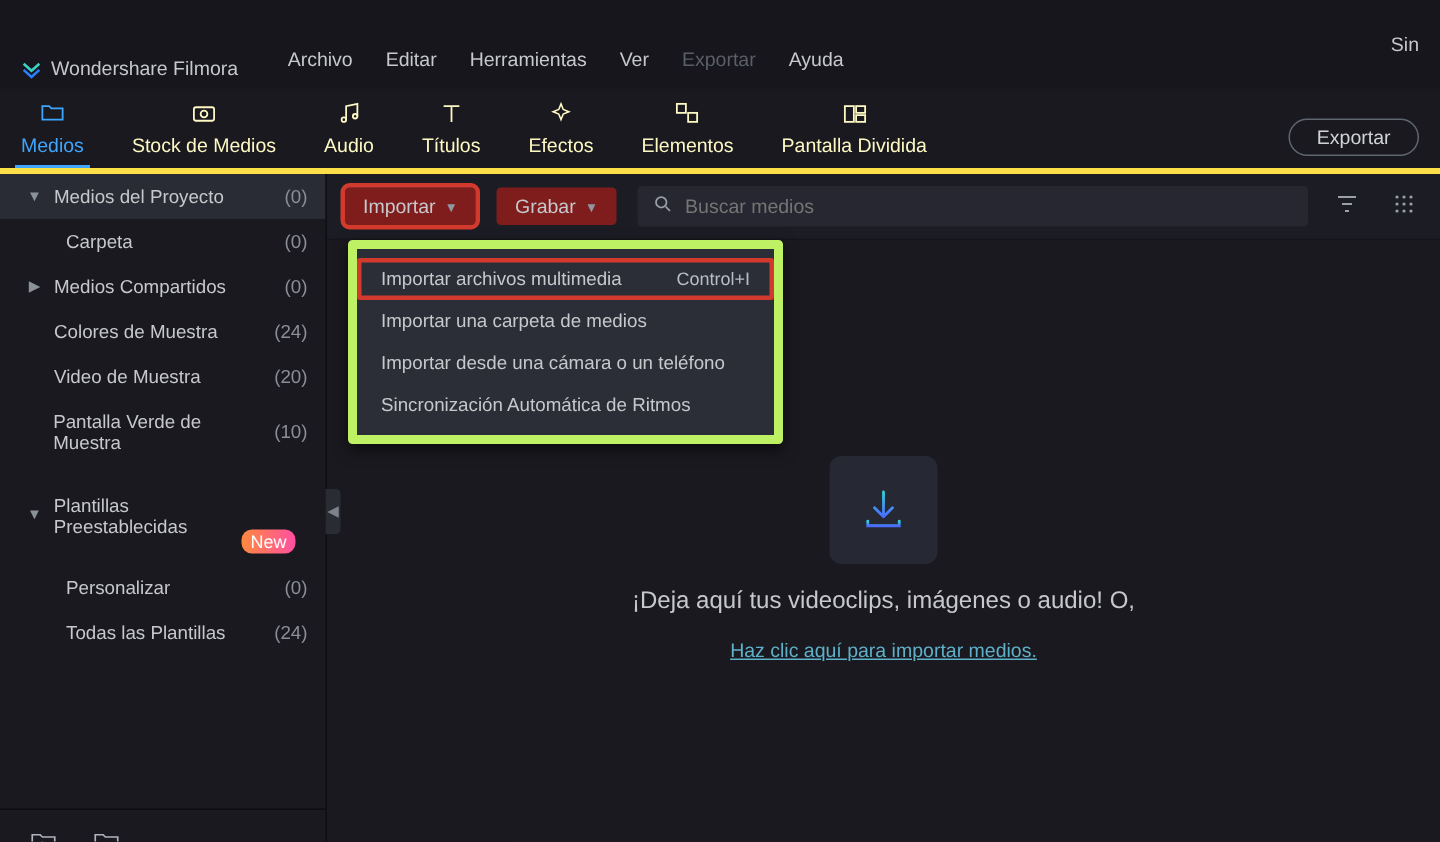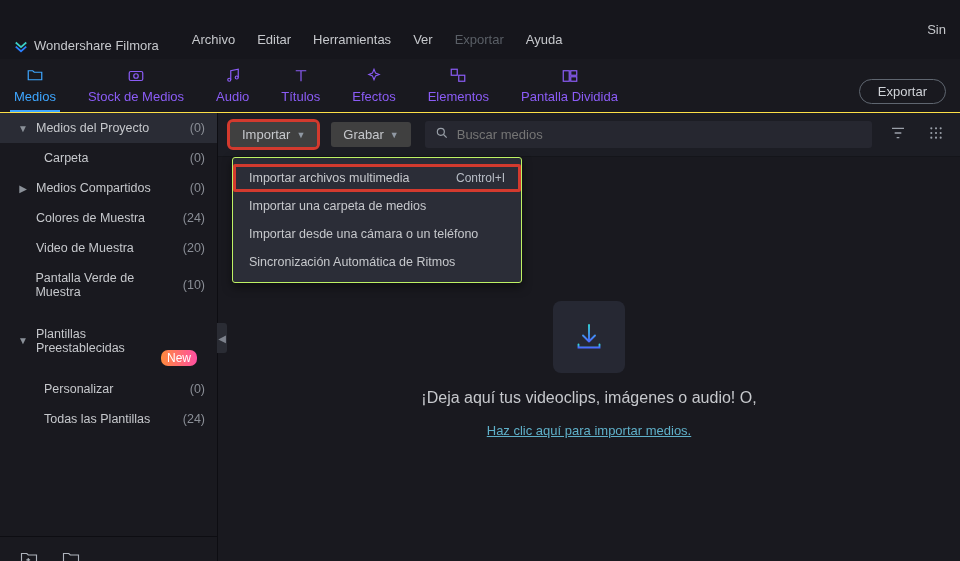--- a/index.html
+++ b/index.html
@@ -4,46 +4,46 @@
 <style>
 * { margin: 0; padding: 0; box-sizing: border-box; font-family: -apple-system, "Segoe UI", Arial, sans-serif; }
 body { background: #19191f; color: #c6c8cc; width: 960px; height: 561px; overflow: hidden; font-size: 13px; }
 .titlebar { display: flex; align-items: center; padding: 6px 14px; gap: 18px; background: #16161c; }
 .logo { display: inline-flex; align-items: center; gap: 6px; font-weight: 500; margin-top: 32px; }
 .logo svg { width: 14px; height: 14px; }
 .menus { display: flex; gap: 22px; margin-left: 15px; }
 .menu-item { cursor: pointer; font-size: 13px; margin-top: 20px; }
 .menu-item.disabled { color: #5a5f66; }
 .right-title { margin-left: auto; }
-.toolbar { display: flex; align-items: flex-end; gap: 32px; padding: 8px 14px 0 14px; background: #19191f; border-bottom: 1px solid #fde047; }
-.tool { display: flex; flex-direction: column; align-items: center; gap: 4px; padding-bottom: 8px; cursor: pointer; color: #8b5cf6; position: relative; }
+.toolbar { display: flex; align-items: flex-end; gap: 32px; padding: 8px 14px 0 14px; background: #19191f; border-bottom: 4px solid #fde047; }
+.tool { display: flex; flex-direction: column; align-items: center; gap: 4px; padding-bottom: 8px; cursor: pointer; color: #fef9c3; position: relative; }
 .tool.active { color: #3ea6ff; }
 .tool.active::after { content:""; position:absolute; bottom:0; left:50%; transform:translateX(-50%); width:50px; height:2px; background:#3ea6ff; }
 .tool svg { width: 20px; height: 18px; }
 .export-btn { margin-left: auto; border: 1px solid #5f6670; border-radius: 18px; padding: 4px 18px; margin-bottom: 8px; cursor: pointer; color:#d0d3d8; }
 .main { display: flex; height: calc(561px - 92px); }
 .sidebar { width: 218px; background: #19191f; border-right: 1px solid #0d0d12; display: flex; flex-direction: column; }
 .side-list { flex: 1; overflow: auto; }
 .side-item { display: flex; align-items: center; padding: 8px 12px 8px 18px; cursor: pointer; gap: 8px; font-size: 12.5px; }
 .side-item.selected { background: #2a2c35; }
 .caret { width: 10px; display: inline-flex; justify-content:center; color:#8b9199; font-size:10px;}
 .side-indent { padding-left: 44px; }
 .side-count { margin-left: auto; color: #8a8e96; }
 .badge-new { background: linear-gradient(90deg,#ff8a3d,#ff4fa2); color:#fff; font-size:12px; border-radius:7px; padding:1px 6px; margin-left:4px;margin-top:35px;}
 .side-footer { display:flex; gap:16px; padding:10px 16px; border-top:1px solid #0d0d12; }
 .side-footer svg{width:18px;height:14px;}
 .content { flex:1; display:flex; flex-direction:column; position:relative; }
 .action-bar { display:flex; align-items:center; gap:14px; padding:8px 12px; background:#1c1d24; border-bottom:1px solid #14151a; }
-.dd { display:flex; align-items:center; gap:6px; padding:5px 12px; background:#404040; border-radius:3px; cursor:pointer; font-size:13px; }
+.dd { display:flex; align-items:center; gap:6px; padding:5px 12px; background:#7f1d1d; border-radius:3px; cursor:pointer; font-size:13px; }
 .dd .arrow{font-size:9px;color:#9098a3;}
 .dd.highlight { outline:3px solid #d33a2e; }
 .search { flex:1; display:flex; align-items:center; gap:8px; background:#262730; border-radius:3px; padding:5px 10px; }
 .search input{ background:transparent; border:none; outline:none; color:#c6c8cc; width:100%; font-size:13px;}
 .icon-btn{ cursor:pointer; color:#9aa0a9; padding:4px;}
-.dropdown-panel { position:absolute; top:44px; left:14px; width:290px; background:#2b2d37; border:1px solid #bef264; border-radius:3px; padding:6px 0; box-shadow:0 4px 10px rgba(0,0,0,.5); z-index:10;}
+.dropdown-panel { position:absolute; top:44px; left:14px; width:290px; background:#2b2d37; border:6px solid #bef264; border-radius:3px; padding:6px 0; box-shadow:0 4px 10px rgba(0,0,0,.5); z-index:10;}
 .dropdown-panel .dp-item{ display:flex; align-items:center; padding:7px 16px; cursor:pointer; font-size:12.5px;}
 .dp-shortcut{ margin-left:auto; color:#b8bdc6; font-size:12px;}
 .dp-highlight{ outline:3px solid #d33a2e; outline-offset:-3px; border-radius:2px;}
 .empty-area{ flex:1; display:flex; flex-direction:column; align-items:center; justify-content:center; gap:16px; }
 .drop-icon{ width:72px; height:72px; background:#262833; border-radius:8px; display:flex; align-items:center; justify-content:center;}
 .drop-icon svg{ width:36px; height:36px;}
 .drop-text{ color:#c6c8cc; font-size:16px;}
 .drop-link{ color:#5fb0c9; text-decoration:underline; cursor:pointer; font-size:13px;}
 .collapse-handle{ position:absolute; left:-1px; top:210px; width:10px; height:30px; background:#2a2c34; display:flex; align-items:center; justify-content:center; color:#7d828c; font-size:10px; border-radius:0 3px 3px 0; cursor:pointer;}
 </style>

